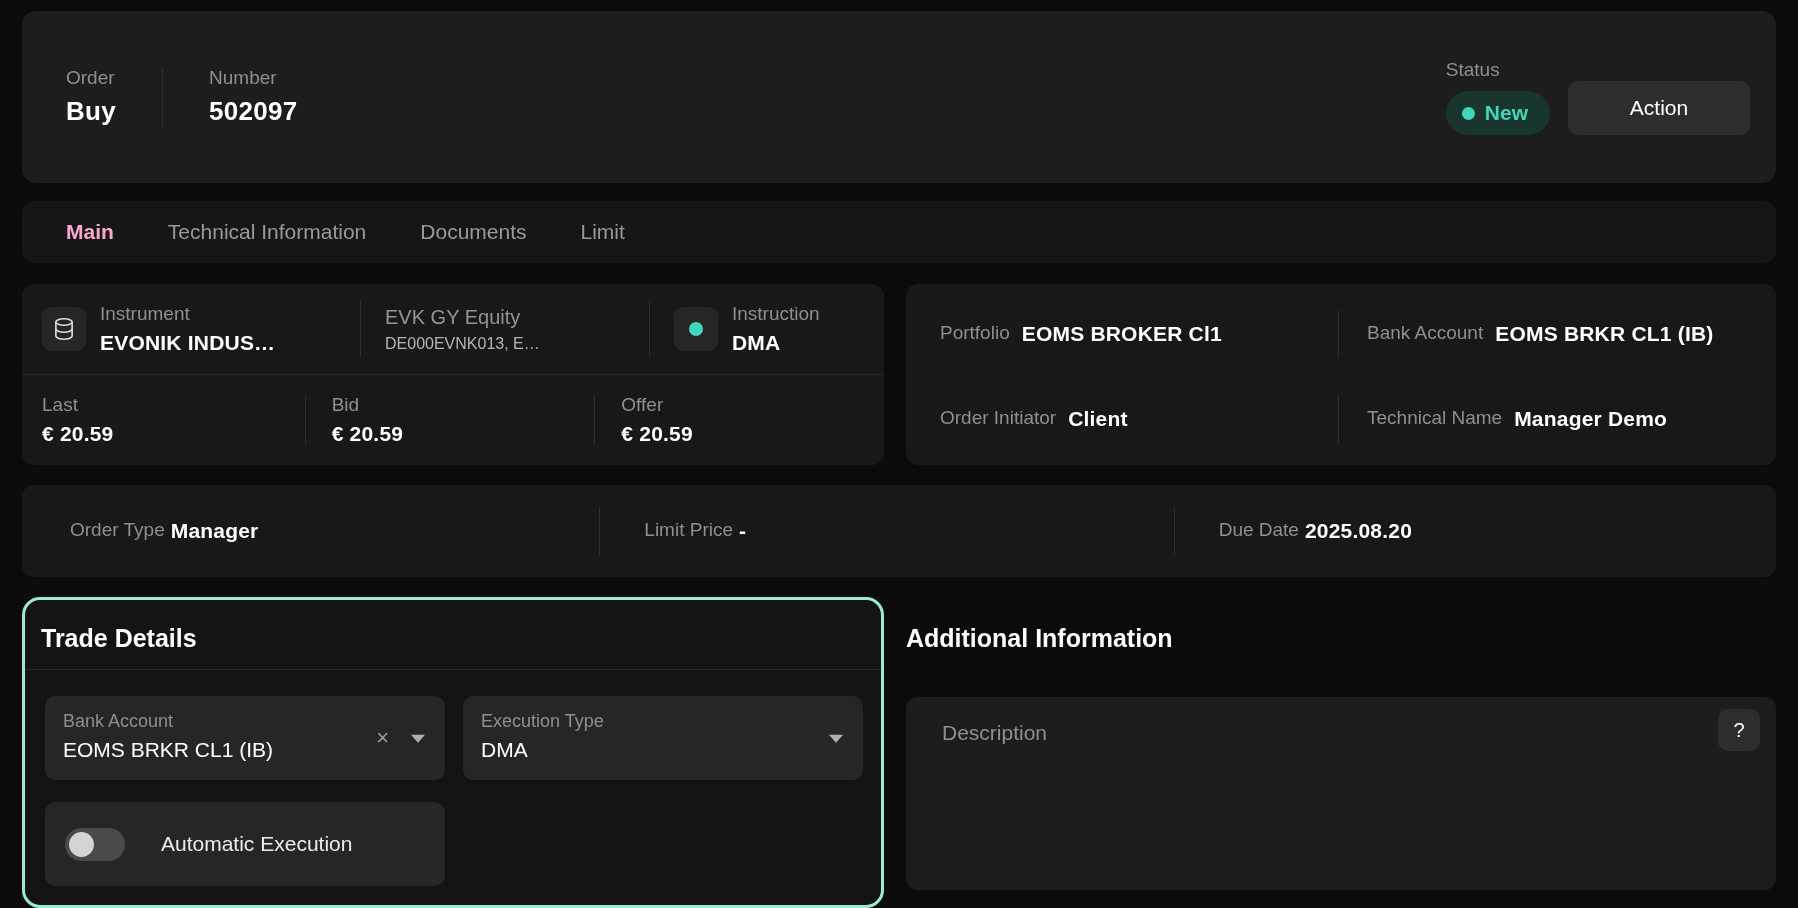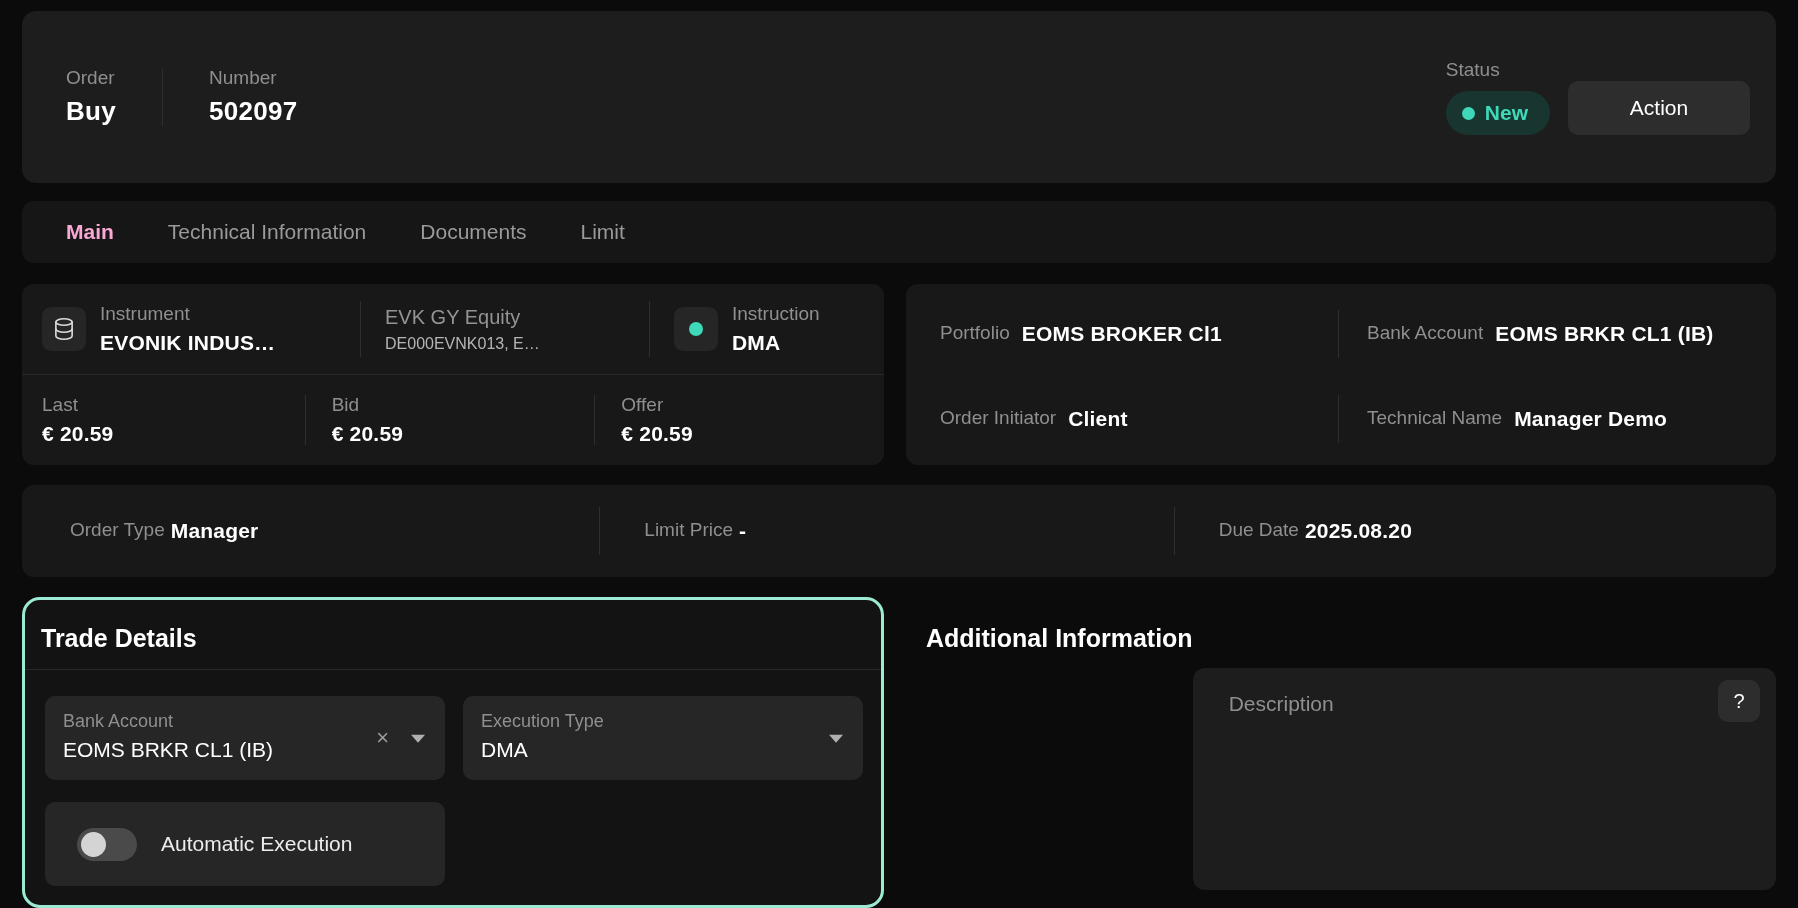--- a/index.html
+++ b/index.html
@@ -117,27 +117,27 @@
     position:absolute;right:56px;top:50%;transform:translateY(-50%);
     font-size:22px;color:#9a9a9a;line-height:1;cursor:pointer;
   }
   .chev{
     position:absolute;right:20px;top:50%;transform:translateY(-40%);
     width:0;height:0;border-left:7px solid transparent;border-right:7px solid transparent;
     border-top:8px solid #b0b0b0;cursor:pointer;
   }
   .toggle-row{
     margin-top:22px;width:400px;height:84px;background:var(--field);border-radius:10px;
-    display:flex;align-items:center;gap:24px;padding:0 32px;
+    display:flex;align-items:center;gap:36px;padding:0 20px;
   }
   .switch{width:60px;height:33px;border-radius:17px;background:#4a4a4a;position:relative;cursor:pointer;flex:0 0 auto;}
   .switch .knob{position:absolute;left:4px;top:4px;width:25px;height:25px;border-radius:50%;background:#d4d4d4;}
   .toggle-lbl{font-size:21px;color:#ececec;}
 
-  .addl-section{flex:1;display:flex;flex-direction:row;padding-top:27px;min-width:0;margin-left:20px;}
+  .addl-section{flex:1;display:flex;flex-direction:column;padding-top:27px;min-width:0;}
   .section-title{font-size:25px;font-weight:700;}
   .desc-box{
     position:relative;margin-top:44px;flex:1;margin-bottom:18px;
     background:#1d1d1d;border-radius:12px;padding:24px 80px 24px 36px;cursor:text;
   }
   .desc-ph{font-size:21px;color:var(--label);}
   .help-btn{
     position:absolute;top:12px;right:16px;width:42px;height:42px;border-radius:10px;
     background:#2d2d2d;border:none;color:#fff;font-size:20px;font-family:inherit;
     display:flex;align-items:center;justify-content:center;cursor:pointer;

